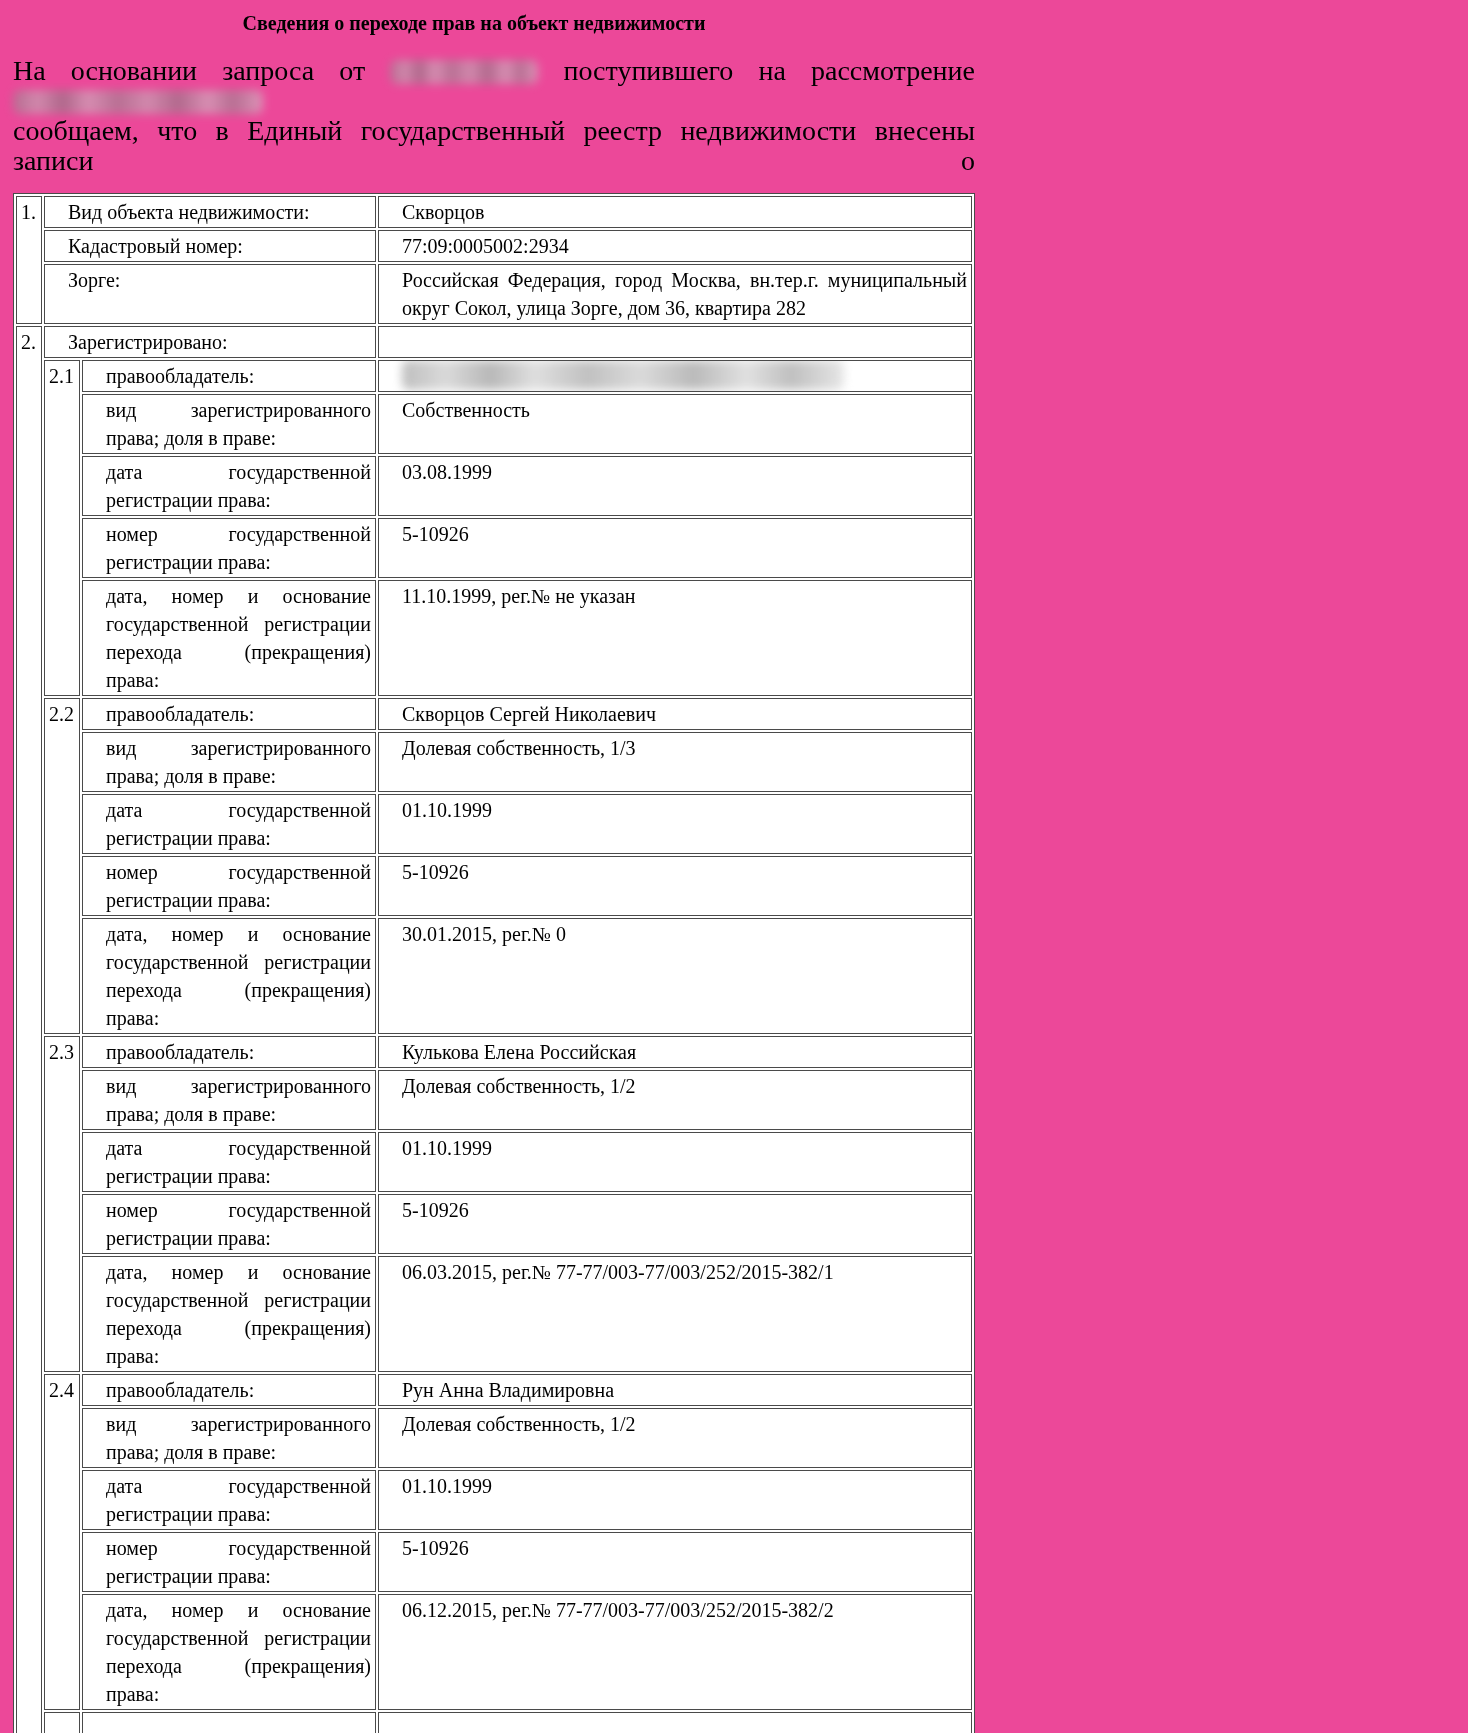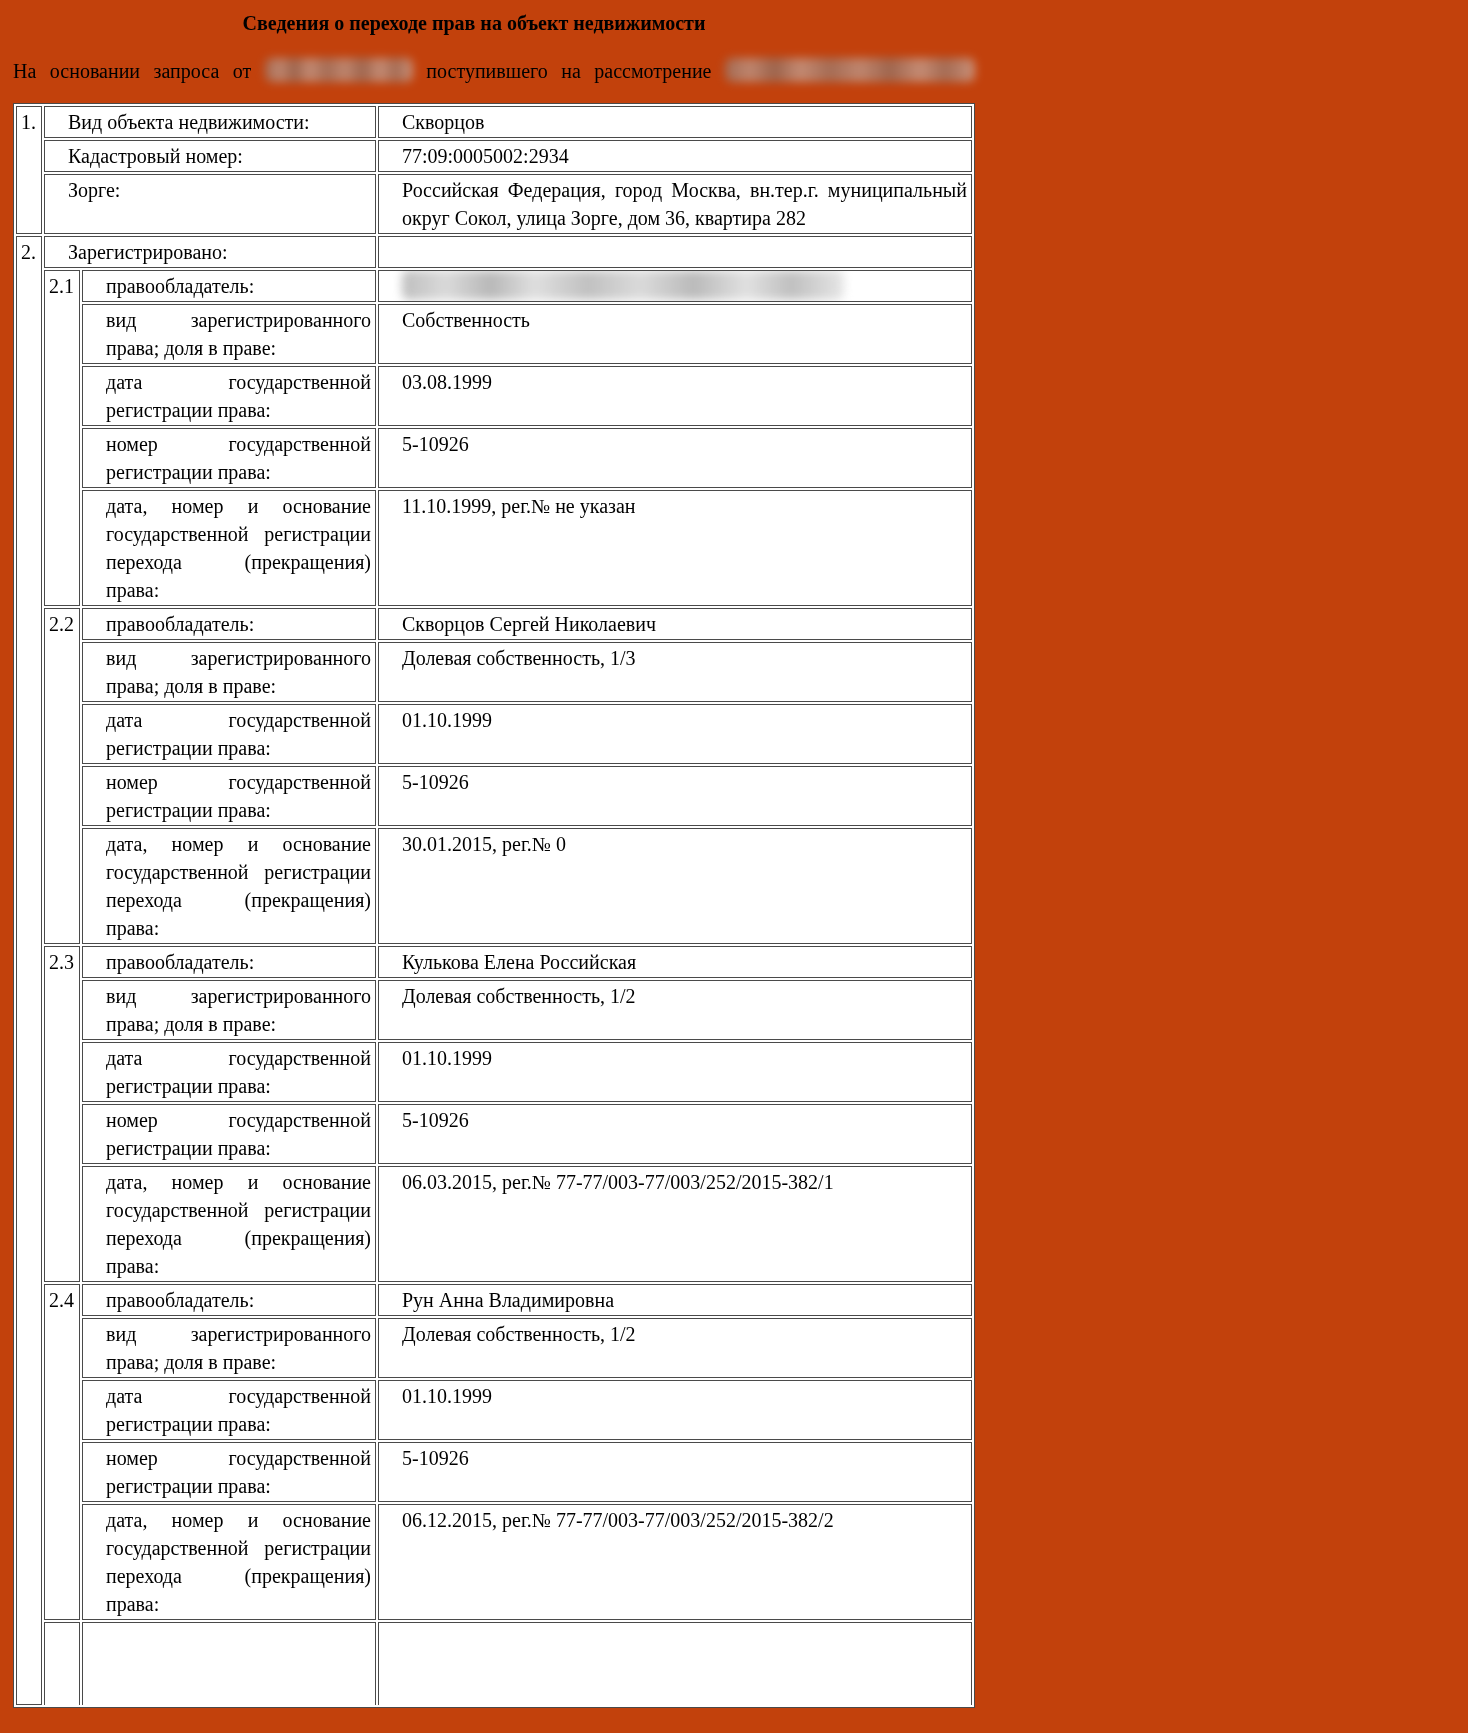--- a/index.html
+++ b/index.html
@@ -1,37 +1,37 @@
 <!DOCTYPE html>
 <html><head>
 <meta charset="utf-8">
 <style>
   html,body { margin:0; padding:0; background:#ffffff; }
   .page {
     position: relative;
     width: 1468px;
     height: 1733px;
     overflow: hidden;
-    background: #c2410c;
+    background: #ec4899;
     font-family: "Liberation Serif", "DejaVu Serif", serif;
     color: #000000;
   }
   .content { width: 962px; margin: 8px 0 0 13px; }
 
   .doc-title {
     text-align: center;
     font-weight: bold;
     font-size: 20px;
     line-height: 30px;
     margin: 4px 40px 18px 0;
   }
 
   .intro { margin: 0 0 17px 0; }
   .intro-line {
-    font-size: 20px;
+    font-size: 28px;
     line-height: 30px;
     text-align: justify;
   }
   .intro-line.jl { text-align-last: justify; }
 
   
   .blur {
     display: inline-block;
     border-radius: 7px;
     filter: blur(5px);
@@ -85,20 +85,21 @@
 
     <div class="doc-title">Сведения о переходе прав на объект недвижимости</div>
 
     <div class="intro">
       <div class="intro-line jl">
         <span>На основании запроса от</span>
         <span class="blur blur-a"></span>
         <span>поступившего на рассмотрение</span>
         <span class="blur blur-b"></span>
       </div>
+      <div class="intro-line jl">сообщаем, что в Единый государственный реестр недвижимости внесены записи о</div>
     </div>
 
     <table class="doc-table">
       <colgroup>
         <col class="c-num">
           <col class="c-sub">
           <col class="c-lbl">
           <col>
       </colgroup>
       <tbody id="tb">

